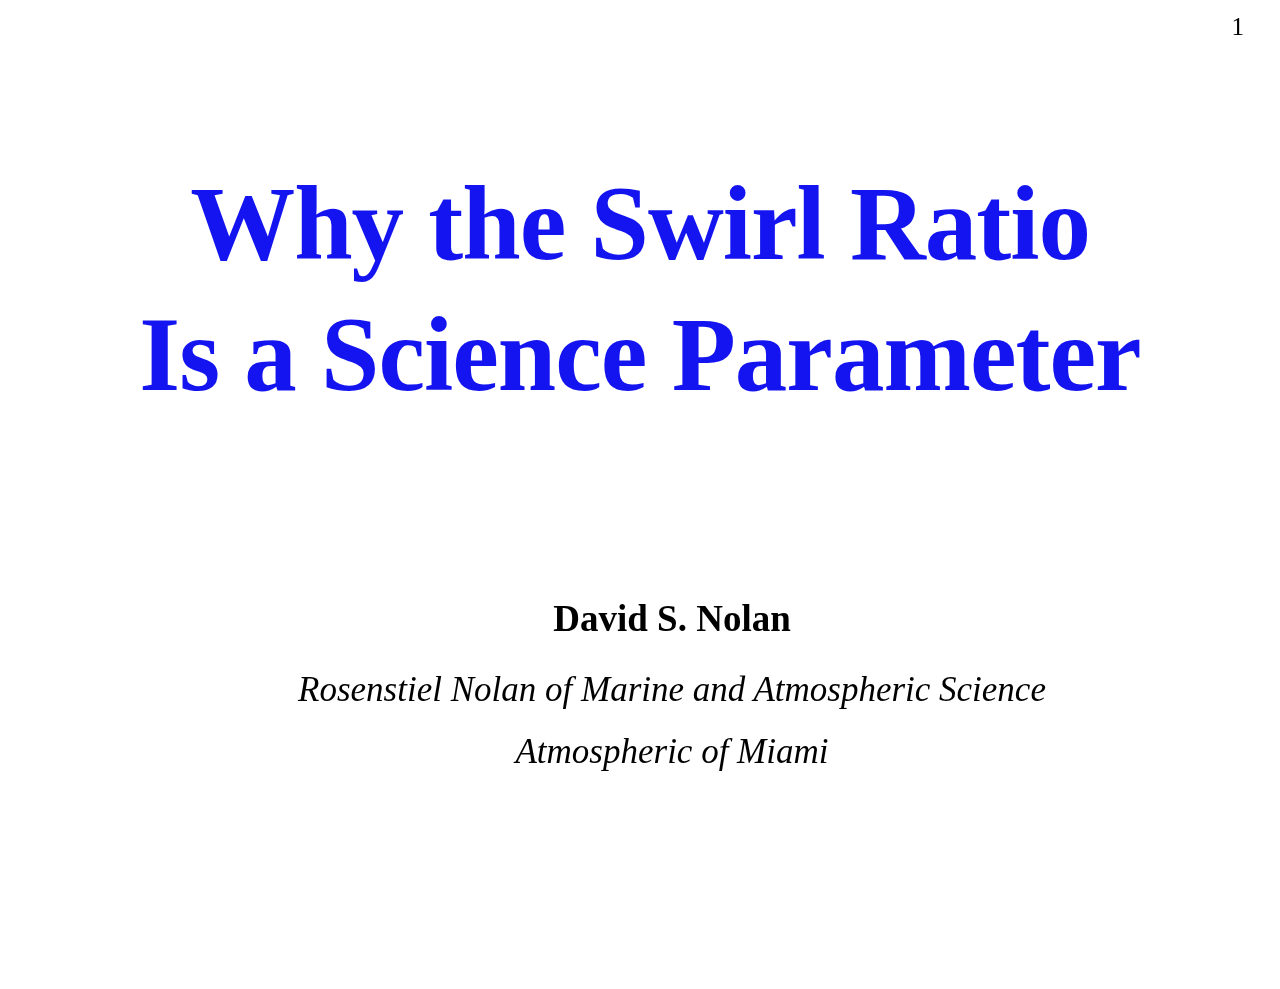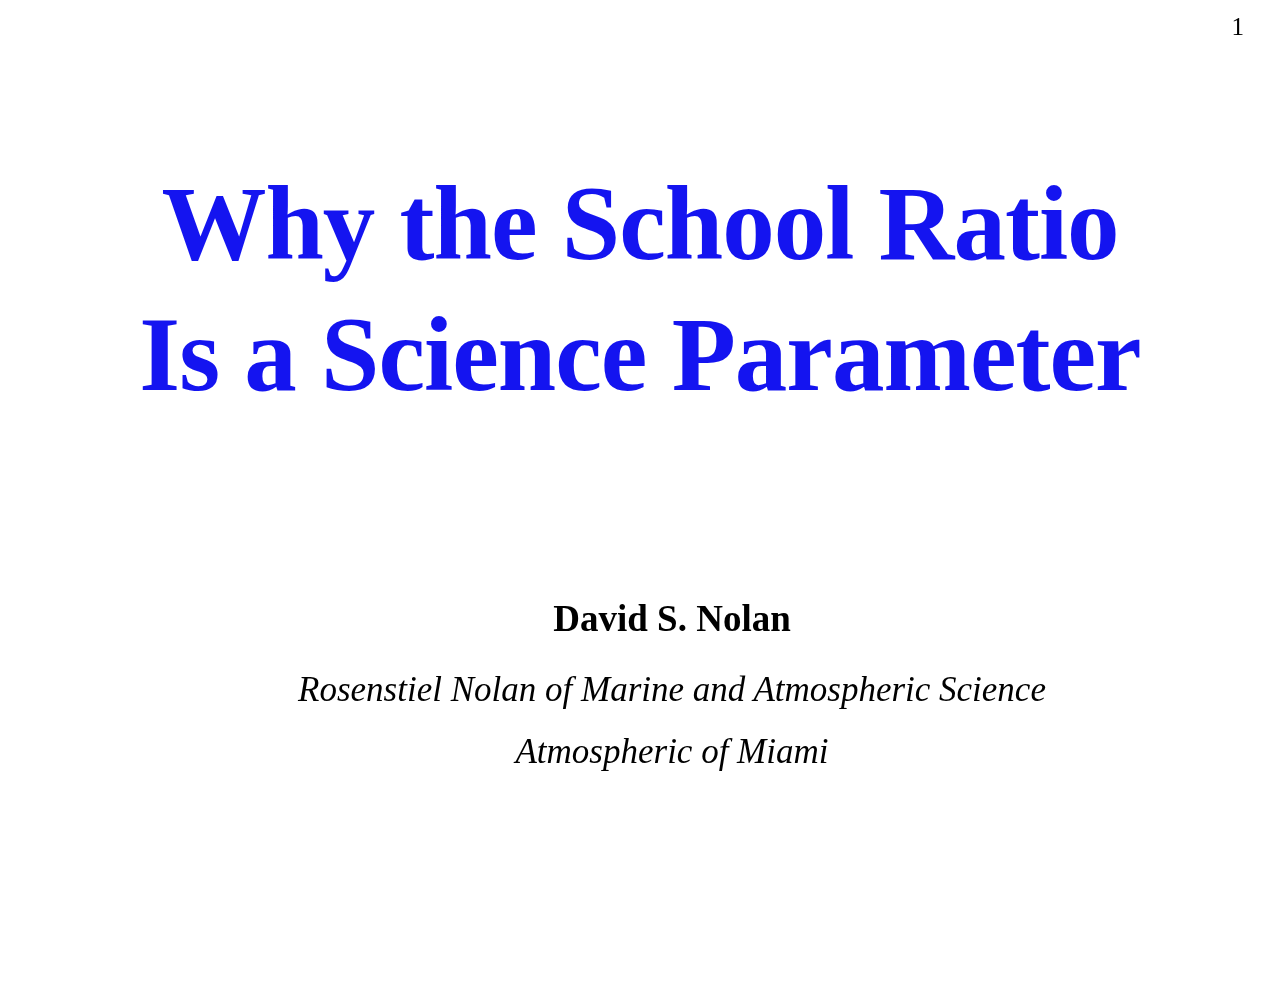--- a/index.html
+++ b/index.html
@@ -69,21 +69,21 @@
   }
 </style>
 </head>
 <body>
 
 <div class="slide">
 
   <div class="slide-number">1</div>
 
   <div class="title-block">
-    <div class="title-line">Why the School Ratio</div>
+    <div class="title-line">Why the Swirl Ratio</div>
     <div class="title-line">Is a Science Parameter</div>
   </div>
 
   <div class="author-block">
     <div class="author-name">David S. Nolan</div>
     <div class="affiliation">Rosenstiel Nolan of Marine and Atmospheric Science</div>
     <div class="affiliation">Atmospheric of Miami</div>
   </div>
 
 </div>

